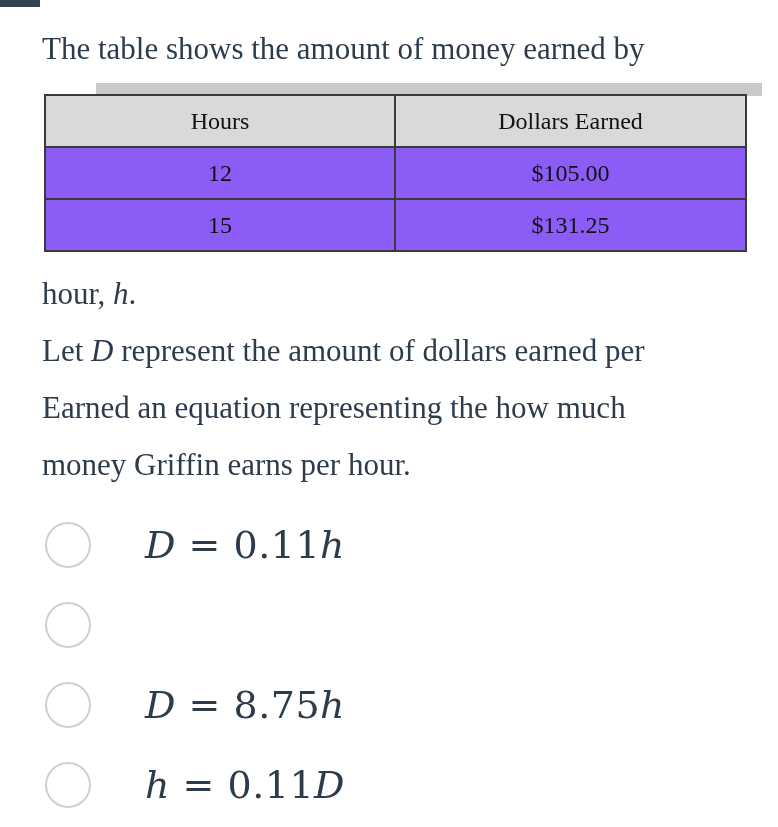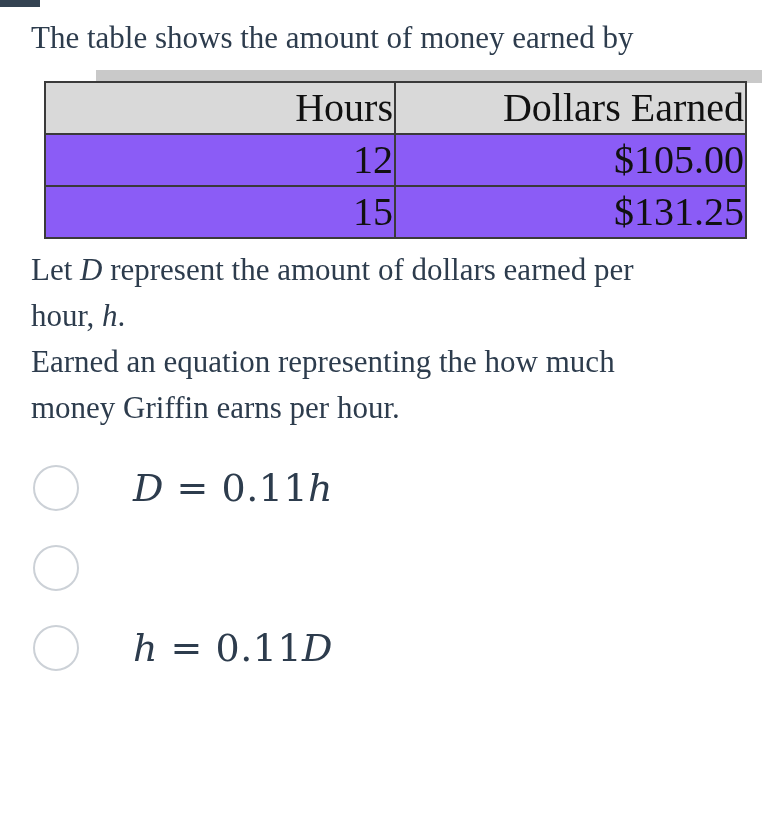--- a/index.html
+++ b/index.html
@@ -34,21 +34,21 @@
   }
 
   .prose {
     font-size: 31px;
     line-height: 45px;
     color: #2d3c4d;
     padding-left: 30px;
     padding-right: 18px;
   }
   .prose p {
-    margin: 1px;
+    margin: 12px;
   }
   .para-intro {
     padding-top: 14px;
   }
   .mathvar {
     font-family: "Liberation Serif", "DejaVu Serif", serif;
     font-style: italic;
   }
 
   
@@ -69,41 +69,42 @@
     position: absolute;
     left: 44px;
     top: 11px;
     width: 701px;
     border-collapse: collapse;
     table-layout: fixed;
   }
   table.earnings th,
   table.earnings td {
     border: 2px solid #3a3a3a;
-    text-align: right;
-    font-size: 40px;
+    text-align: center;
+    font-size: 24px;
     line-height: 1;
     color: #111111;
     font-weight: normal;
     font-family: "Liberation Serif", "DejaVu Serif", serif;
   }
   table.earnings th {
     background: #d9d9d9;
     height: 48px;
   }
   table.earnings td {
     background: #8b5cf6;
     height: 48px;
   }
   table.earnings col.c-hours { width: 350px; }
   table.earnings col.c-dollars { width: 351px; }
 
   
   .choices {
     margin-top: 18px;
+    margin-left: 12px;
   }
   .choice {
     display: flex;
     align-items: center;
     height: 80px;
     padding-left: 33px;
   }
   .radio {
     width: 46px;
     height: 46px;
@@ -157,40 +158,44 @@
         </tr>
         <tr>
           <td>15</td>
           <td>$131.25</td>
         </tr>
       </tbody>
     </table>
   </div>
 
   <div class="prose">
+    <p><span>hour, </span><span class="mathvar">h</span><span>.</span></p>
     <p><span>Let </span><span class="mathvar">D</span><span> represent the amount of dollars earned per</span></p>
-    <p><span>hour, </span><span class="mathvar">h</span><span>.</span></p>
   </div>
 
   <div class="prose">
     <p>Earned an equation representing the how much</p>
     <p>money Griffin earns per hour.</p>
   </div>
 
   <div class="choices">
 
     <div class="choice">
       <span class="radio"></span>
       <span class="choice-label"><span class="v">D</span><span> = </span><span>0.11</span><span class="v">h</span></span>
     </div>
 
     <div class="choice">
       <span class="radio"></span>
     </div>
 
+    <div class="choice">
+      <span class="radio"></span>
+      <span class="choice-label"><span class="v">D</span><span> = </span><span>8.75</span><span class="v">h</span></span>
+    </div>
 
     <div class="choice">
       <span class="radio"></span>
       <span class="choice-label"><span class="v">h</span><span> = </span><span>0.11</span><span class="v">D</span></span>
     </div>
 
   </div>
 
 </div>
 

